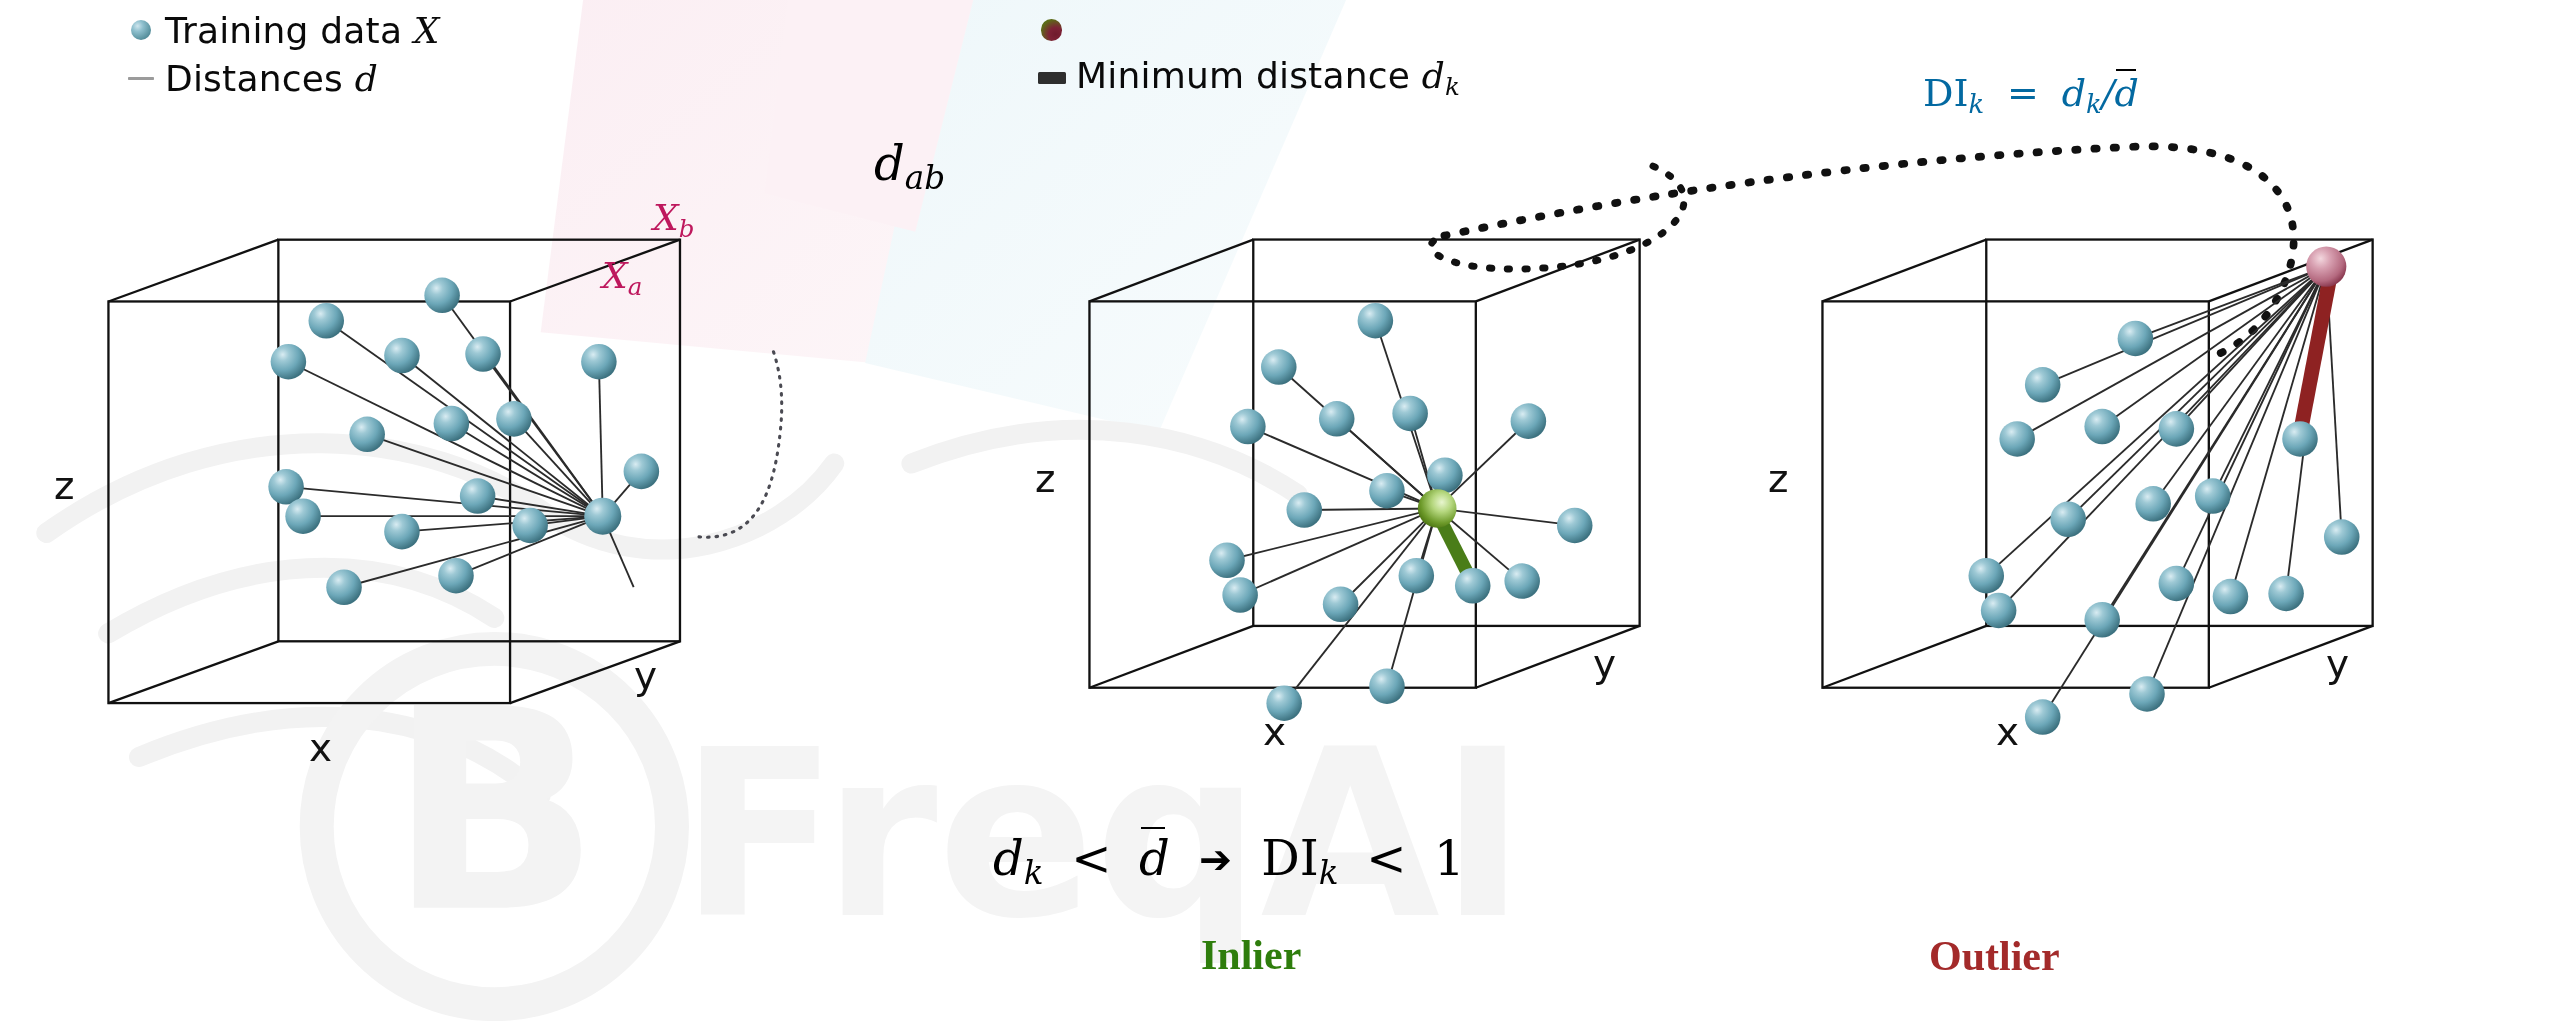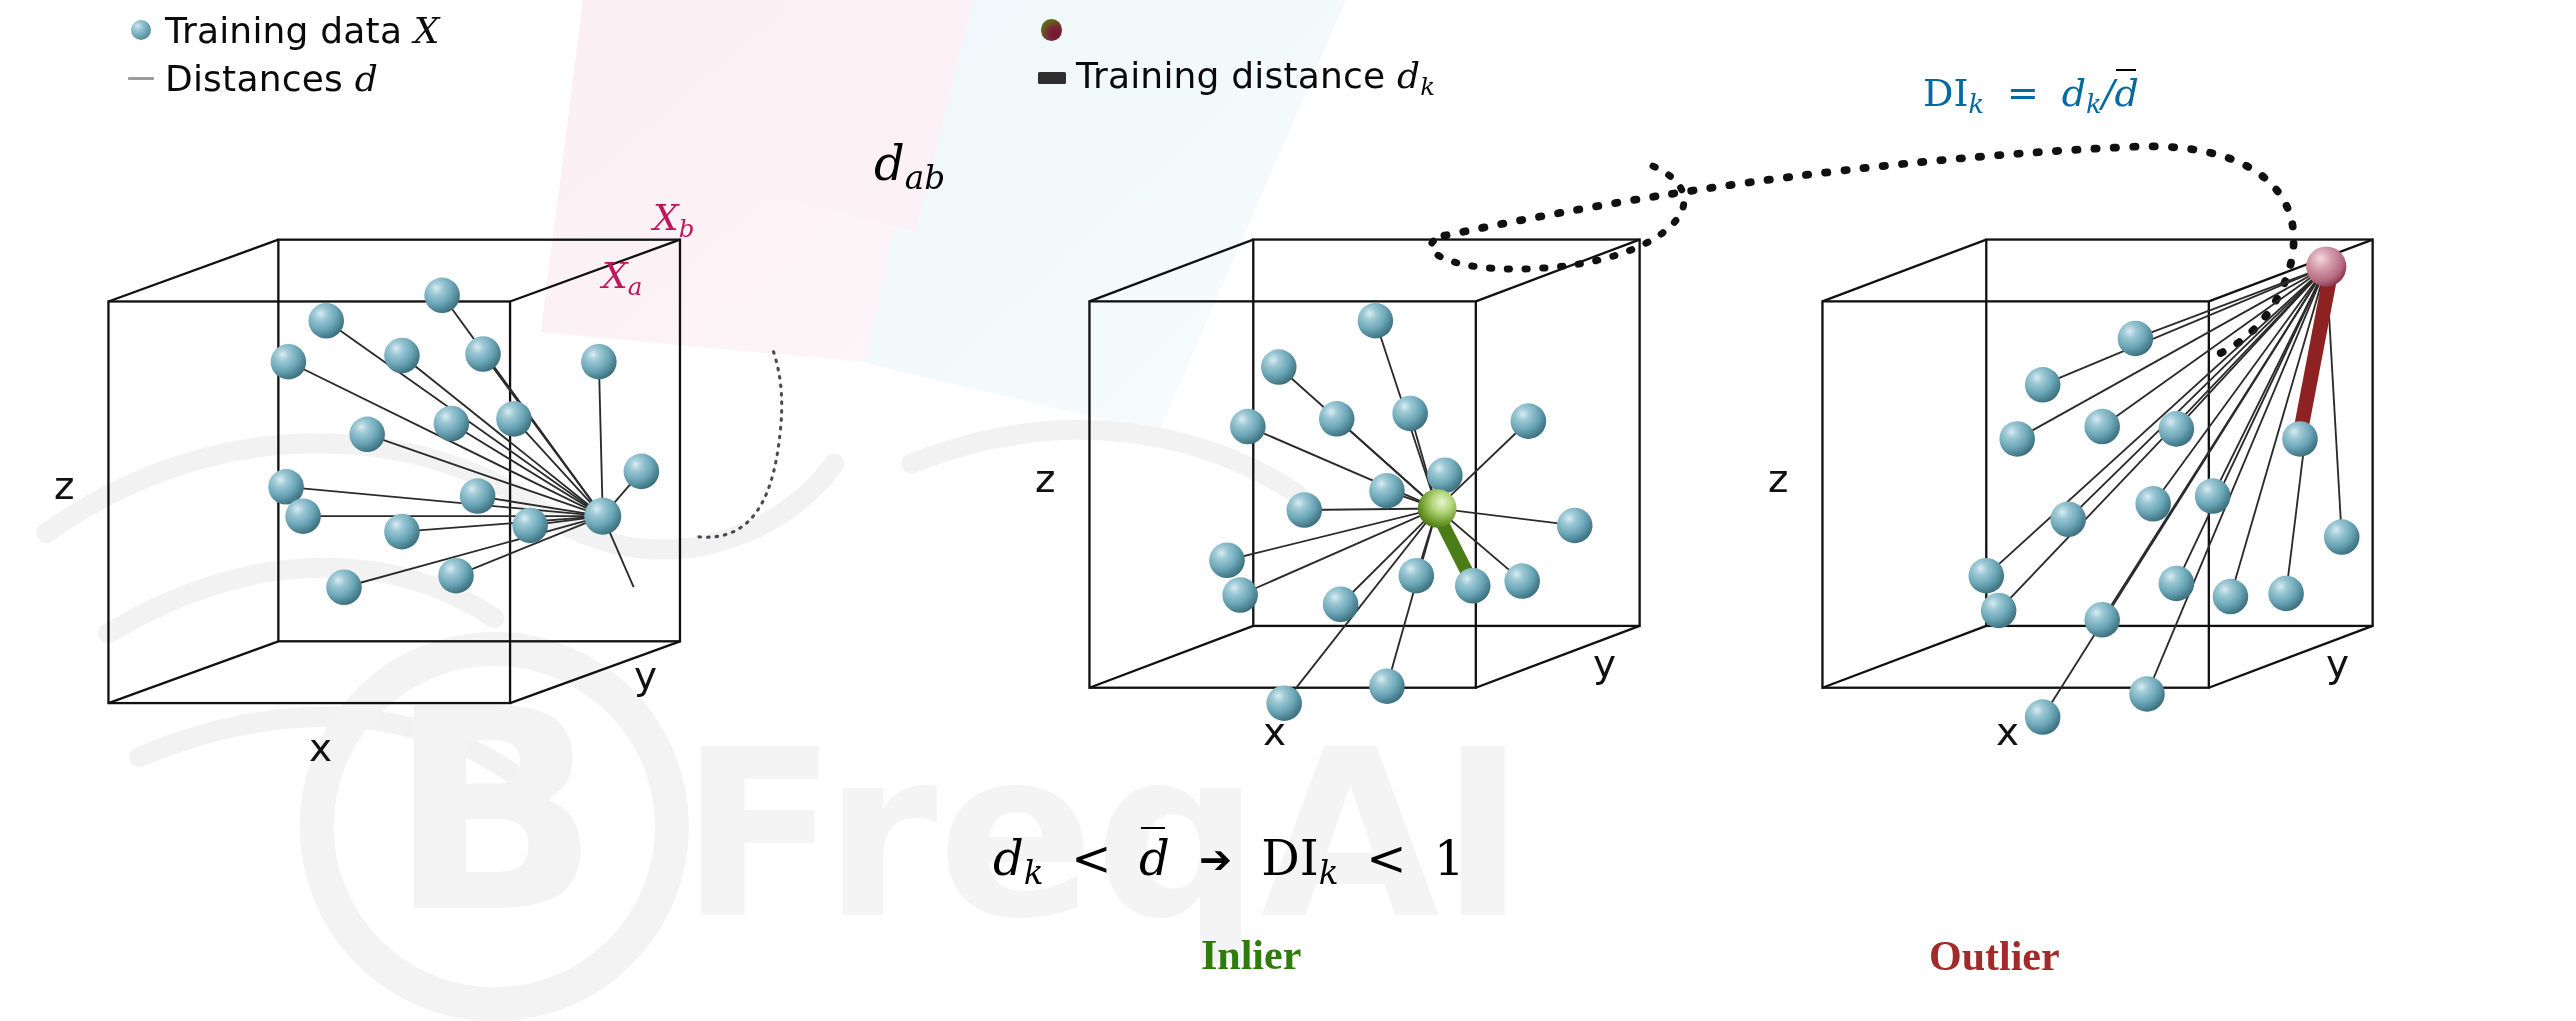--- a/index.html
+++ b/index.html
@@ -132,21 +132,21 @@
     <div class="legend-col" style="left:1027px; top:6.2px;">
       <div class="legend-row">
         <span class="mk">
             <span class="dot-new"></span>
           </span>
       </div>
       <div class="legend-row">
         <span class="mk">
             <span class="dash-thick"></span>
           </span>
-        <span class="legend-label"><span>Training distance </span><span class="mi">d</span><span class="sub">k</span></span>
+        <span class="legend-label"><span>Minimum distance </span><span class="mi">d</span><span class="sub">k</span></span>
       </div>
     </div>
   </div>
 
   <div id="di-formula">
     <span>DI</span><span class="sub">k</span>
     <span style="margin:0 10.8px">=</span>
     <span class="ital">d</span><span class="sub">k</span><span class="ital">/</span><span class="ital ovb">d</span>
   </div>
 

